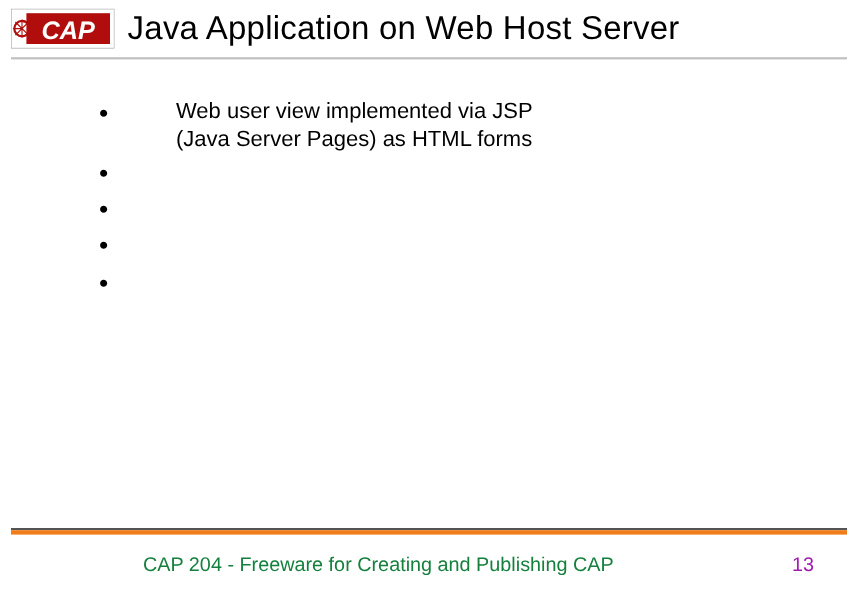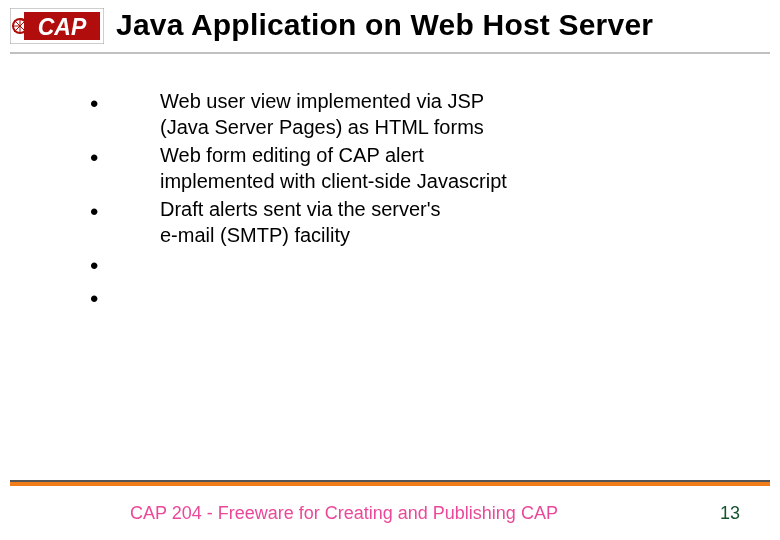--- a/index.html
+++ b/index.html
@@ -6,33 +6,33 @@
   body {
     width: 780px;
     height: 540px;
     background: #ffffff;
     font-family: Arial, Helvetica, sans-serif;
     position: relative;
     overflow: hidden;
   }
   .header {
     display: flex;
-    align-items: flex-start;
+    align-items: center;
     padding: 8px 10px 4px 10px;
   }
   .logo {
     width: 94px;
     height: 36px;
     margin-right: 12px;
     display: inline-block;
   }
   .title {
     font-size: 30px;
     color: #000;
-    font-weight: bold;
+    font-weight: normal;
     letter-spacing: 0.2px;
   }
   .divider-top {
     margin: 4px 10px 0 10px;
     height: 2px;
     background: #c0c0c0;
   }
   .content {
     padding: 34px 20px 0 90px;
   }
@@ -75,25 +75,25 @@
     bottom: 16px;
     left: 0;
     right: 0;
     display: flex;
     align-items: center;
     justify-content: space-between;
     padding: 0 40px 0 130px;
   }
   .footer-text {
     font-size: 18px;
-    color: #ec4899;
+    color: #15803d;
   }
   .page-num {
     font-size: 18px;
-    color: #14532d;
+    color: #a21caf;
   }
 </style>
 </head>
 <body>
 
 <div class="header">
   <span class="logo">
     <svg width="94" height="36" viewBox="0 0 94 36">
       <rect x="0" y="0" width="94" height="36" fill="#ffffff" stroke="#9c9c9c" stroke-width="1"></rect>
       <rect x="14" y="4" width="76" height="28" fill="#b10d0d"></rect>
@@ -109,27 +109,23 @@
 <div class="divider-top"></div>
 
 <div class="content">
   <div class="bullet-row">
     <div class="bullet-mark">•</div>
     <div class="bullet-text">Web user view implemented via JSP
 (Java Server Pages) as HTML forms</div>
   </div>
   <div class="bullet-row">
     <div class="bullet-mark">•</div>
-    <div class="bullet-text">Web form editing of CAP alert
-implemented with client-side Javascript</div>
   </div>
   <div class="bullet-row">
     <div class="bullet-mark">•</div>
-    <div class="bullet-text">Draft alerts sent via the server's
-e-mail (SMTP) facility</div>
   </div>
   <div class="bullet-row">
     <div class="bullet-mark">•</div>
   </div>
   <div class="bullet-row">
     <div class="bullet-mark">•</div>
   </div>
 </div>
 
 <div class="divider-bottom">

